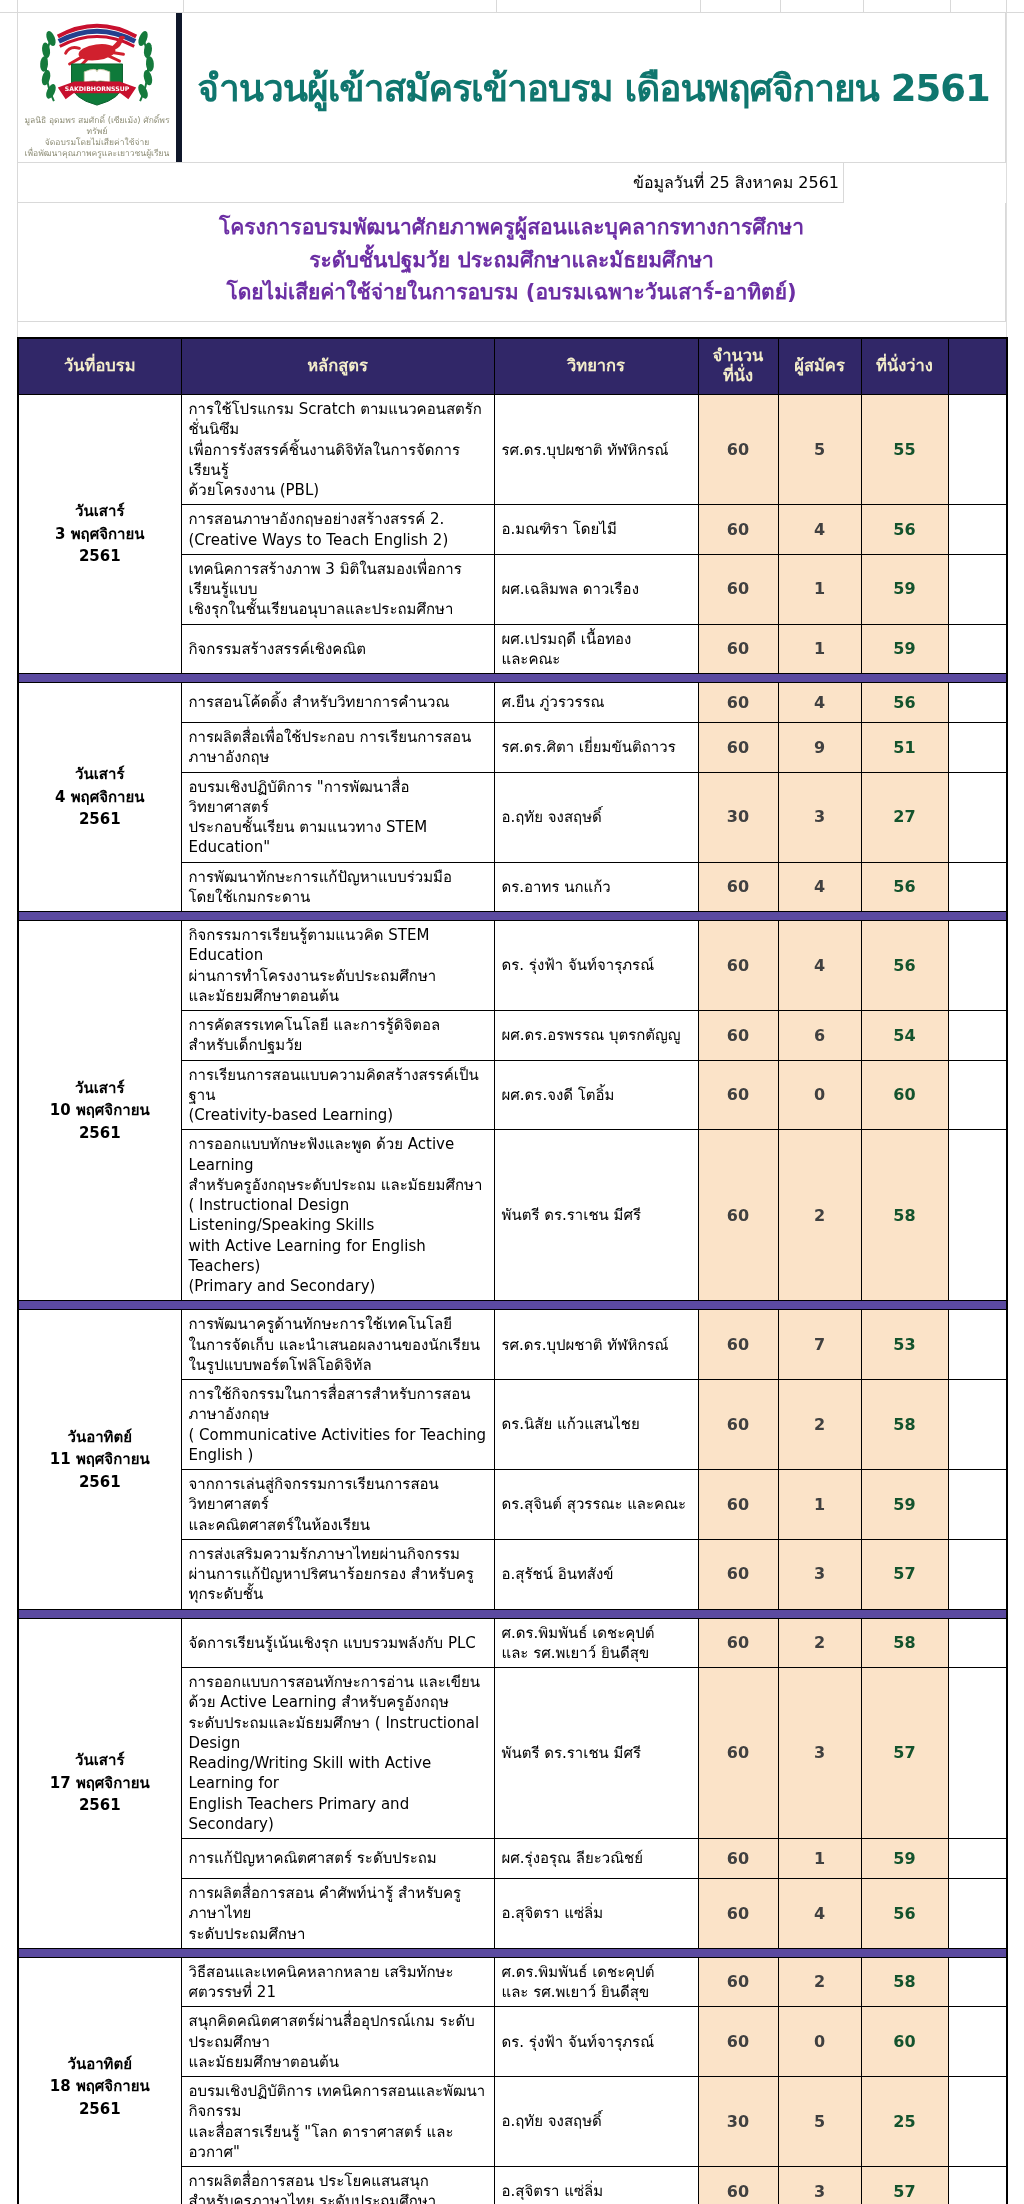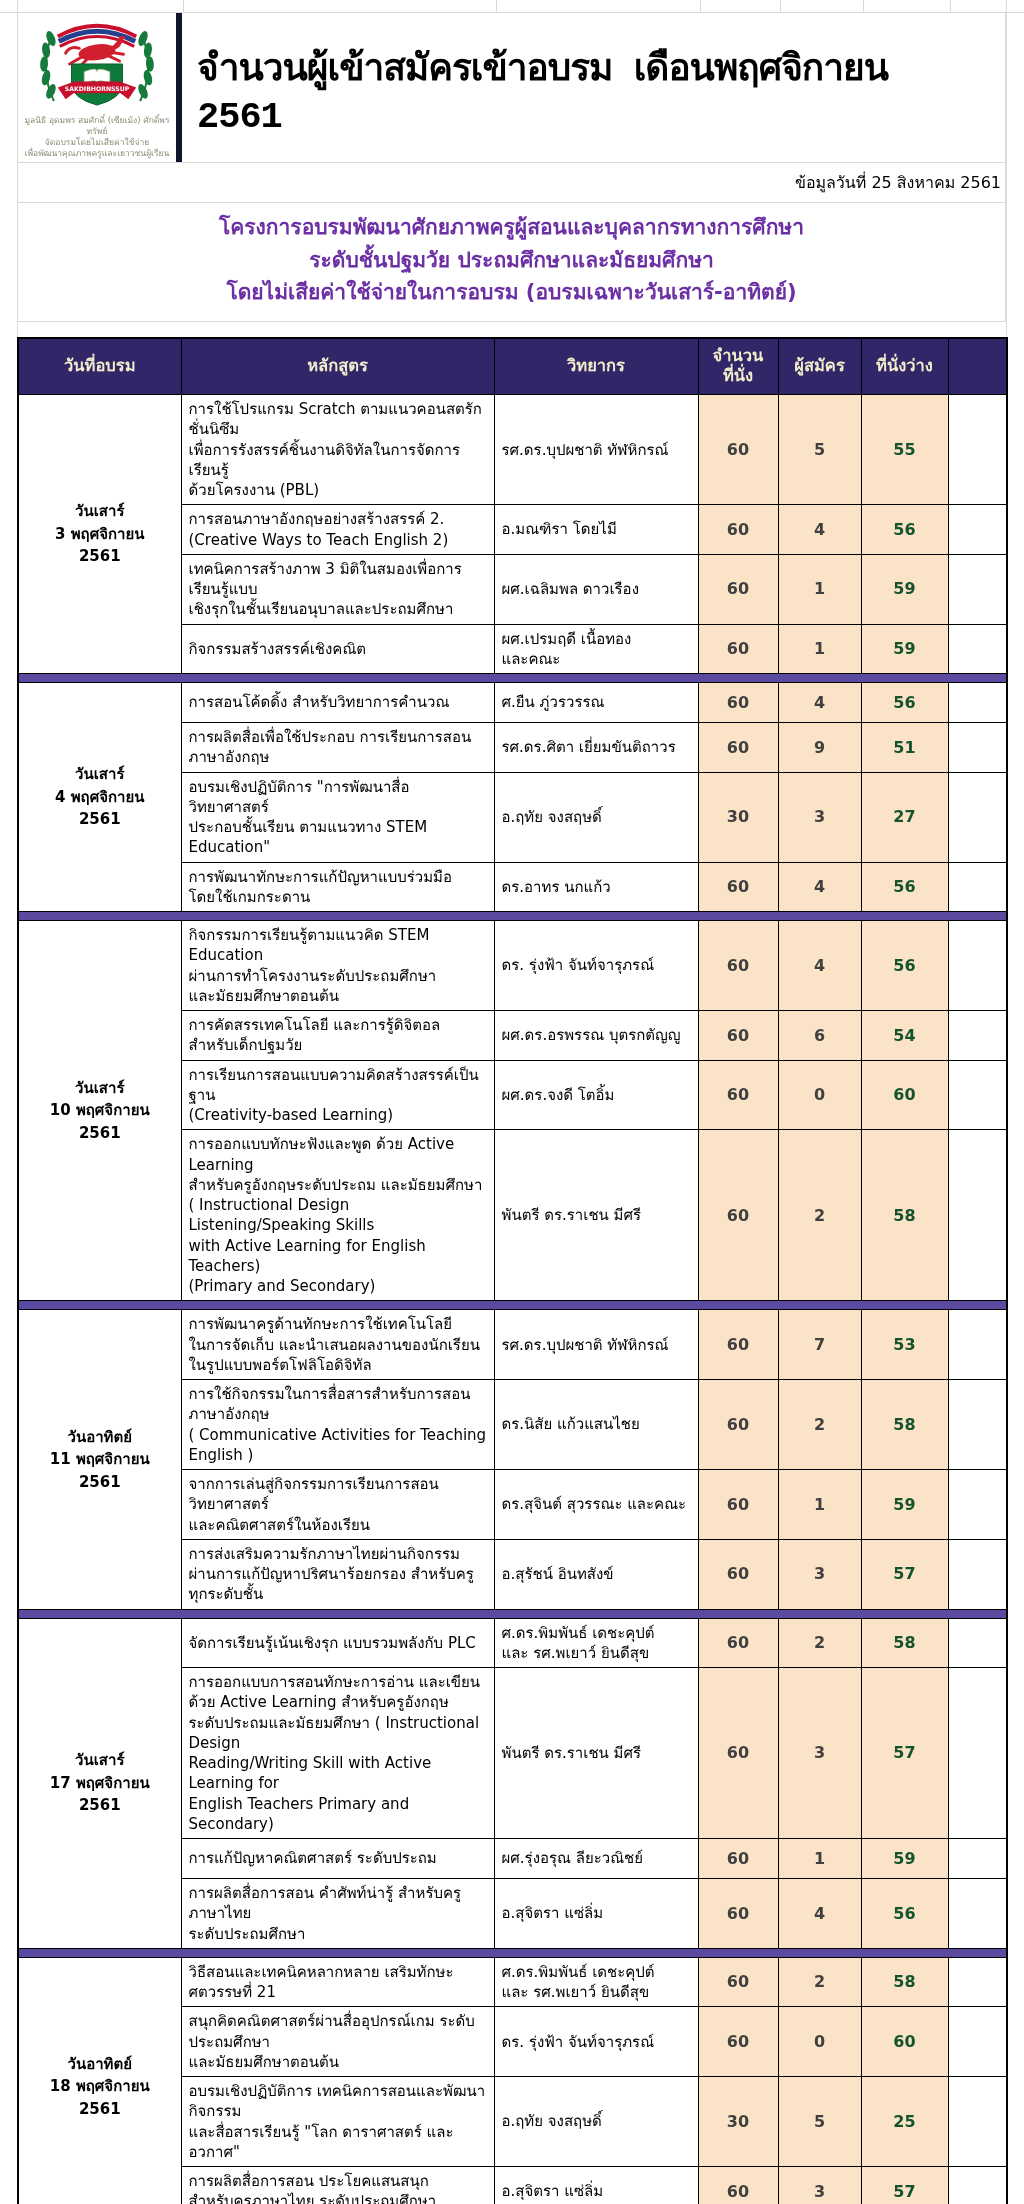--- a/index.html
+++ b/index.html
@@ -10,23 +10,23 @@
 
   
   .topstrip{position:relative;height:12px;border-bottom:1px solid #d9d9d9;}
   .topstrip span{position:absolute;top:0;bottom:0;width:1px;background:#d9d9d9;}
 
   
   .header-block{display:flex;margin-left:17px;width:989px;border:1px solid #d9d9d9;border-top:none;box-sizing:border-box;}
   .logo-cell{width:164px;border-right:6px solid #0f172a;box-sizing:border-box;padding:2px 0 3px;text-align:center;}
   .logo-caption{font-size:8.5px;line-height:1.3;color:#8a8a72;white-space:pre-line;}
   .title-cell{flex:1;display:flex;align-items:center;justify-content:center;}
-  .page-title{margin:15px;font-size:37px;font-weight:bold;color:#000000;letter-spacing:-1px;font-family:Liberation Mono, monospace;}
-
-  .date-row{margin-left:17px;width:989px;box-sizing:border-box;border:1px solid #d9d9d9;border-top:none;
+  .page-title{margin:15px;font-size:37px;font-weight:bold;color:#0f766e;letter-spacing:-1px;}
+
+  .date-row{margin-left:17px;width:827px;box-sizing:border-box;border:1px solid #d9d9d9;border-top:none;
             text-align:right;padding:7px 4px;font-size:16px;}
   .subtitle-block{margin-left:17px;width:989px;box-sizing:border-box;border:1px solid #d9d9d9;border-top:none;
             text-align:center;color:#6c2fa4;font-weight:bold;font-size:21px;padding:8px 0 12px;}
   .subtitle-block div{line-height:1.55;}
   .pre-table-gap{height:15px;}
 
   
   table{border-collapse:collapse;margin-left:17px;width:989px;table-layout:fixed;border:2px solid #000;}
   th{background:#312768;color:#f3edcb;font-size:16.5px;font-weight:bold;border:1px solid #000;
      padding:7px 2px;white-space:pre-line;line-height:1.25;}

